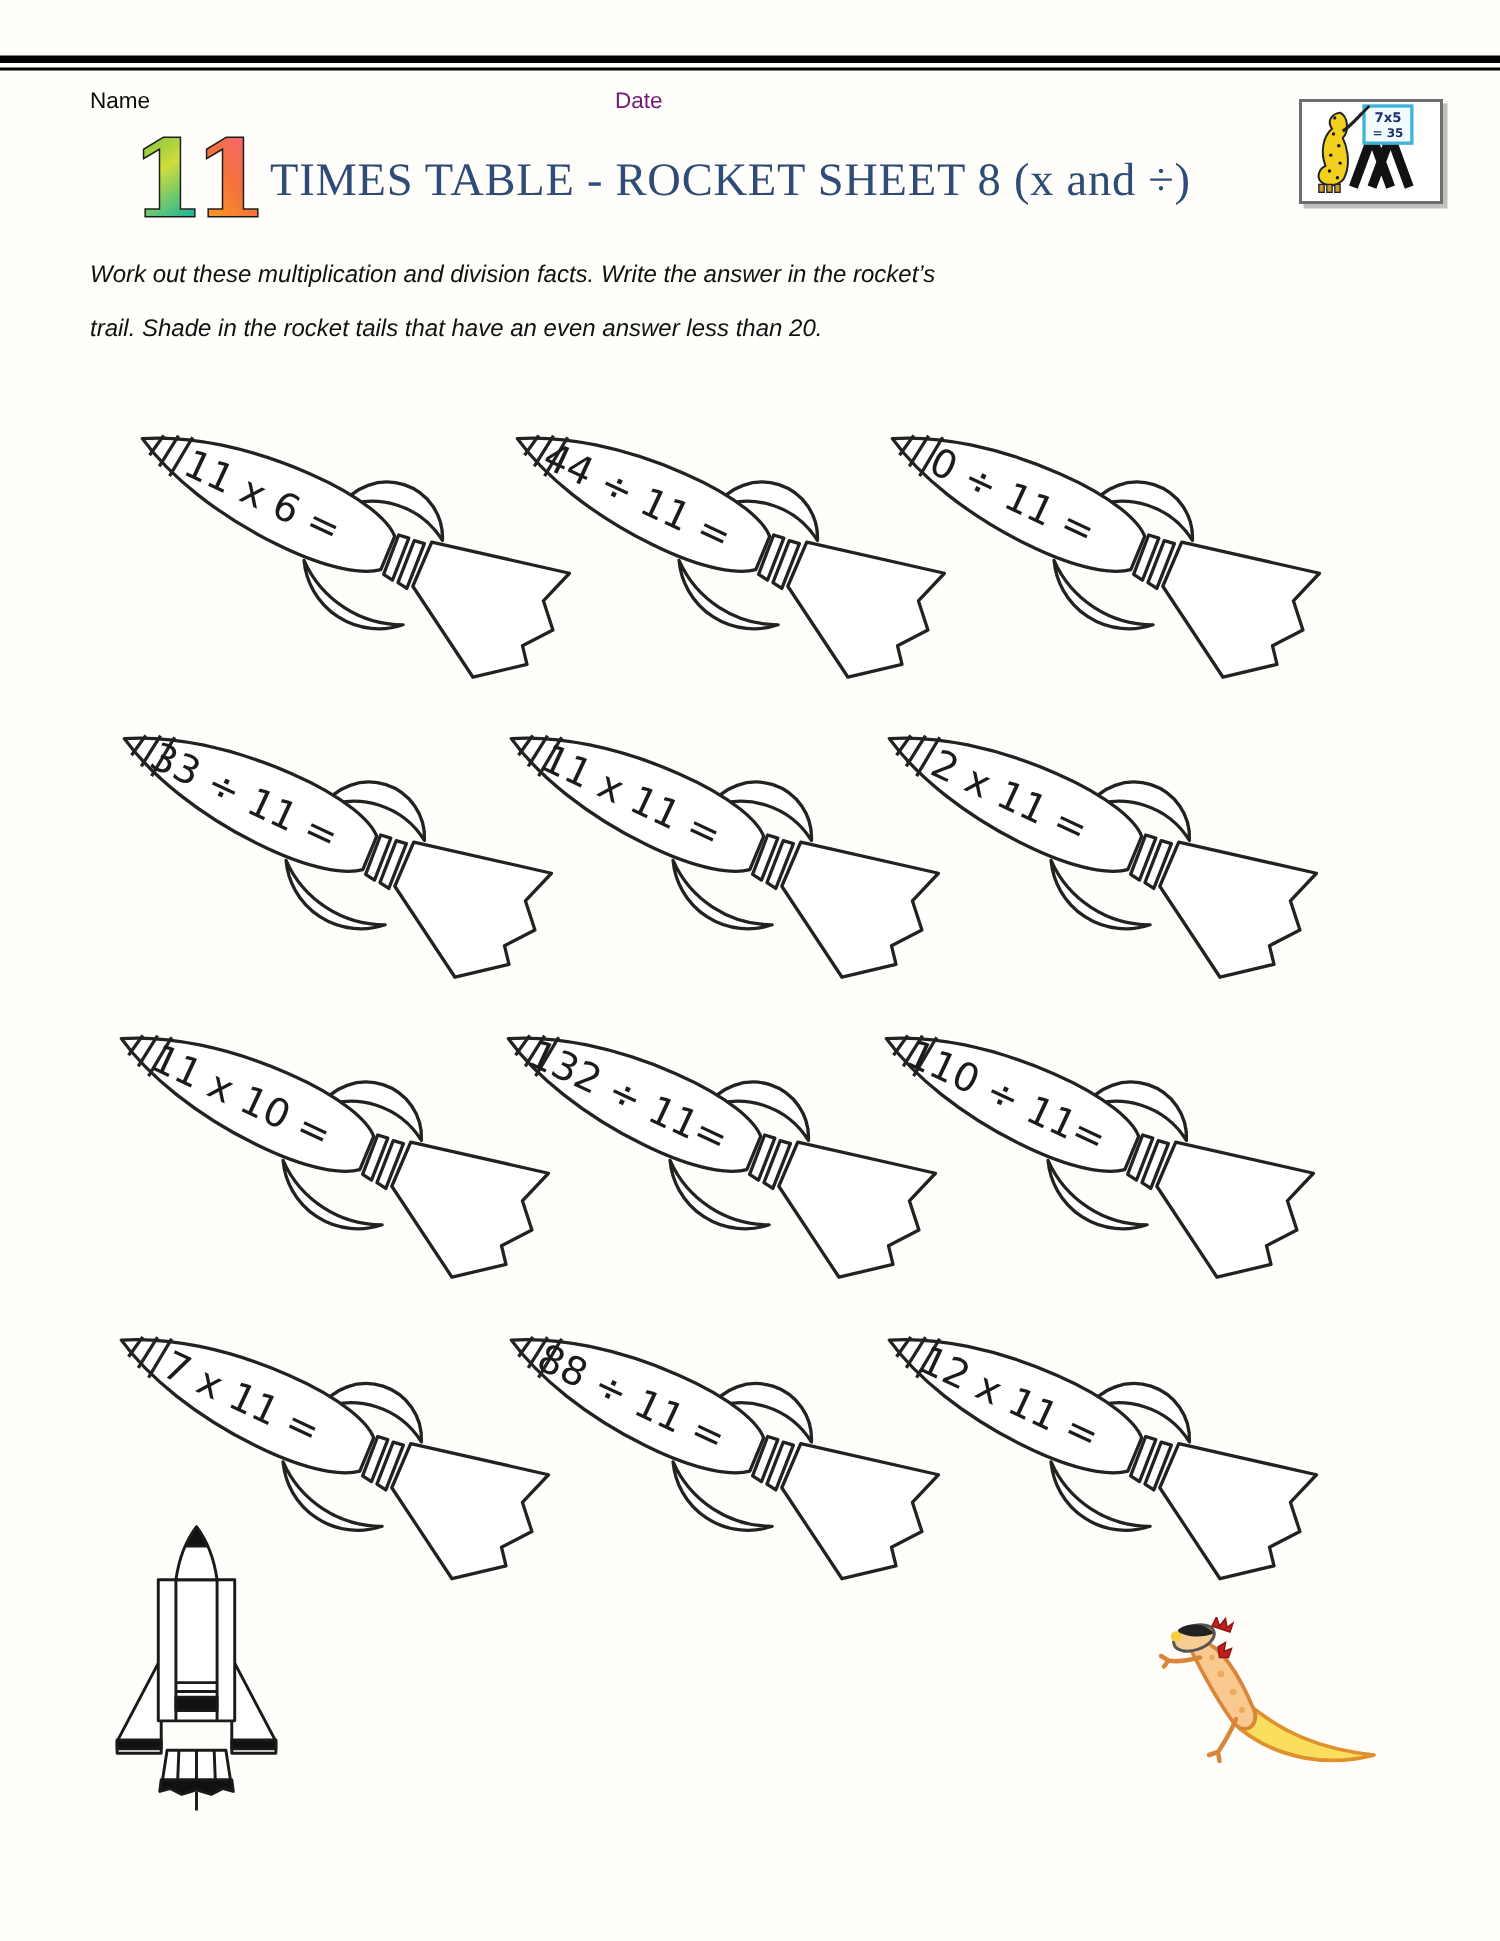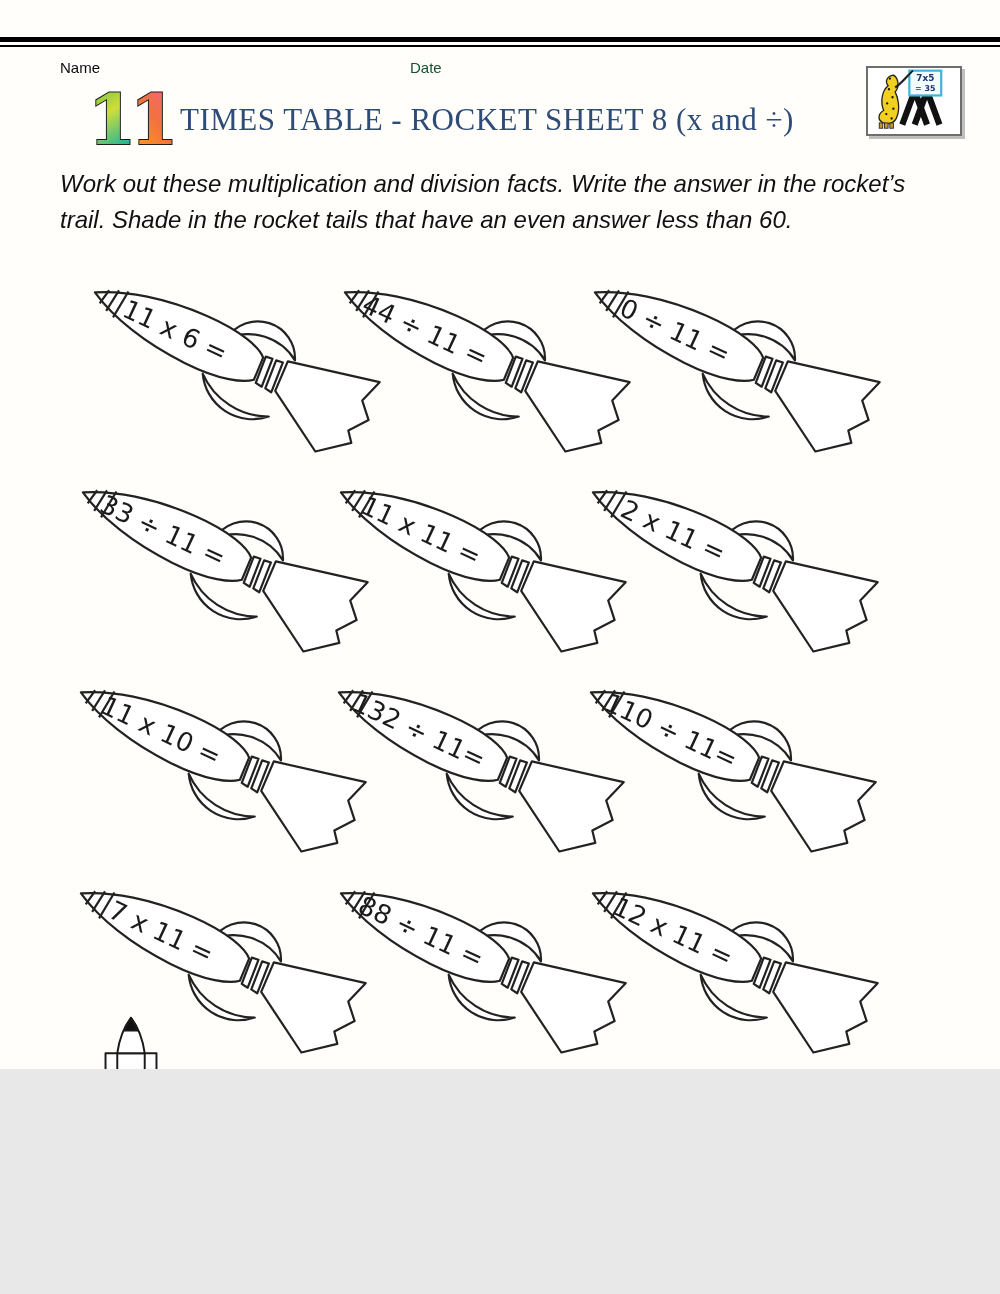--- a/index.html
+++ b/index.html
@@ -1,41 +1,41 @@
 <!DOCTYPE html>
 <html><head>
 <meta charset="utf-8">
 <style>
   html,body{margin:0;padding:0;background:#e8e8e8;}
   .sheet{
-    position:relative; width:1000px; height:1069px; margin:0 auto;
+    position:relative; width:1000px; height:1294px; margin:0 auto;
     background:#fffefb; overflow:hidden;
     font-family:"Liberation Sans", sans-serif; color:#111;
   }
   .rule-thick{position:absolute; left:0; top:37px; width:1000px; height:5px; background:#000;}
   .rule-thin{position:absolute; left:0; top:45px; width:1000px; height:2px; background:#000;}
   .name-label{position:absolute; left:60px; top:59px; font-size:15px; color:#0b0b0b;}
-  .date-label{position:absolute; left:410px; top:59px; font-size:15px; color:#14532d;}
+  .date-label{position:absolute; left:410px; top:59px; font-size:15px; color:#701a75;}
   .big-num{position:absolute; left:88px; top:84px;}
   .big-num text{
     font-family:"DejaVu Serif", serif; font-weight:bold; font-size:70px;
     stroke:#1c1c1c; stroke-width:2px; paint-order:stroke;
   }
   .page-title{
     position:absolute; left:180px; top:102px; width:720px;
     font-family:"Liberation Serif", serif; font-size:31px; color:#2e4c77;
     letter-spacing:0.5px; white-space:nowrap;
   }
   .logo-box{
     position:absolute; left:866px; top:66px; width:92px; height:66px;
     background:#fff; border:2px solid #6e6e6e; box-shadow:3px 3px 0 rgba(140,140,140,.55);
   }
   .instructions{
     position:absolute; left:60px; top:166px; width:920px;
-    font-style:italic; font-size:24px; line-height:36px; color:#101010; white-space:nowrap;
+    font-style:italic; font-size:16px; line-height:36px; color:#101010; white-space:nowrap;
   }
   .rocket{position:absolute;}
   .rocket-label{
     font-family:"DejaVu Sans", sans-serif; font-size:26px; fill:#1b1b1b;
   }
   .board-txt{font-family:"DejaVu Sans", sans-serif; font-weight:bold; fill:#1d2f6e;}
   .shuttle{position:absolute; left:72px; top:1012px;}
   .salamander{position:absolute; left:768px; top:1078px;}
   .footer{position:absolute; left:377px; top:1212px; width:280px; height:70px;}
   .footer-logo{position:absolute; left:0; top:4px;}
@@ -161,21 +161,21 @@
 
   <div class="logo-box">
     <svg width="88" height="62" viewBox="0 0 90 70">
       <path d="M34,64 L48,26 L62,64 M48,64 L62,26 L76,64" stroke="#111" stroke-width="7" fill="none"></path>
       <use href="#sala-board"></use>
     </svg>
   </div>
 
   <div class="instructions">
     <div>Work out these multiplication and division facts. Write the answer in the rocket’s</div>
-    <div>trail. Shade in the rocket tails that have an even answer less than 60.</div>
+    <div>trail. Shade in the rocket tails that have an even answer less than 20.</div>
   </div>
 
   <svg class="rocket" style="left:84px;top:262px" width="300" height="195" viewBox="0 0 300 195">
     <use href="#rocket-shape"></use>
       <g transform="translate(10,30) rotate(25)">
         <text class="rocket-label" x="90" y="10" text-anchor="middle">11 x 6 =</text>
       </g>
   </svg>
   <svg class="rocket" style="left:334px;top:262px" width="300" height="195" viewBox="0 0 300 195">
     <use href="#rocket-shape"></use>

